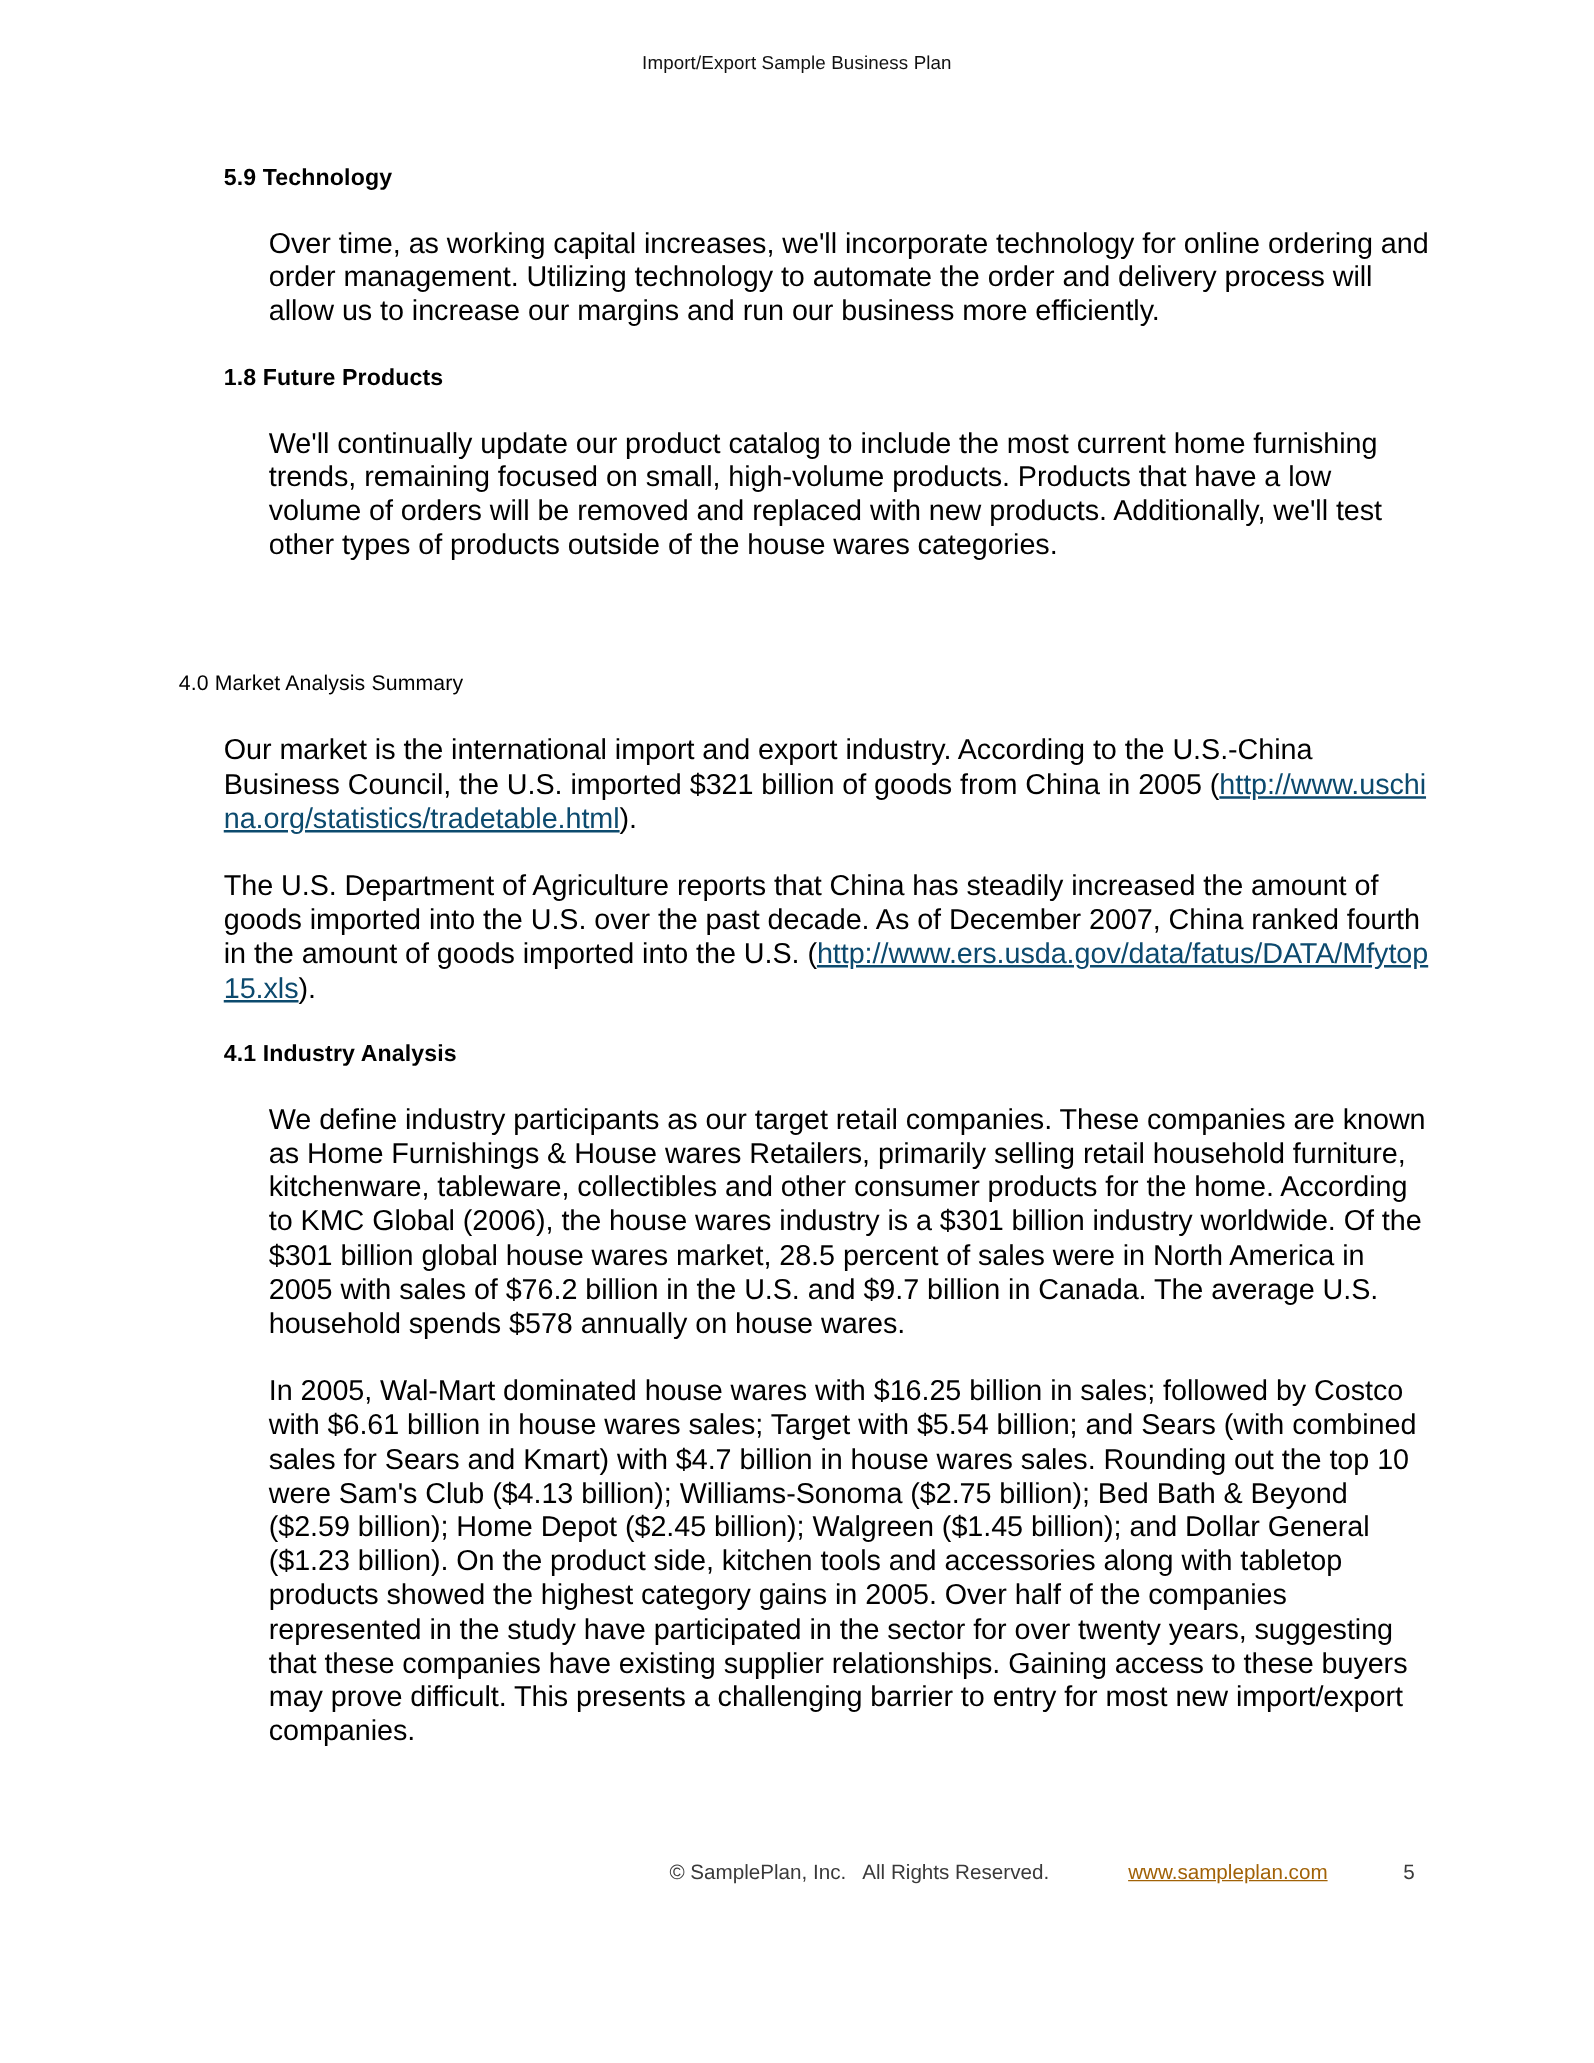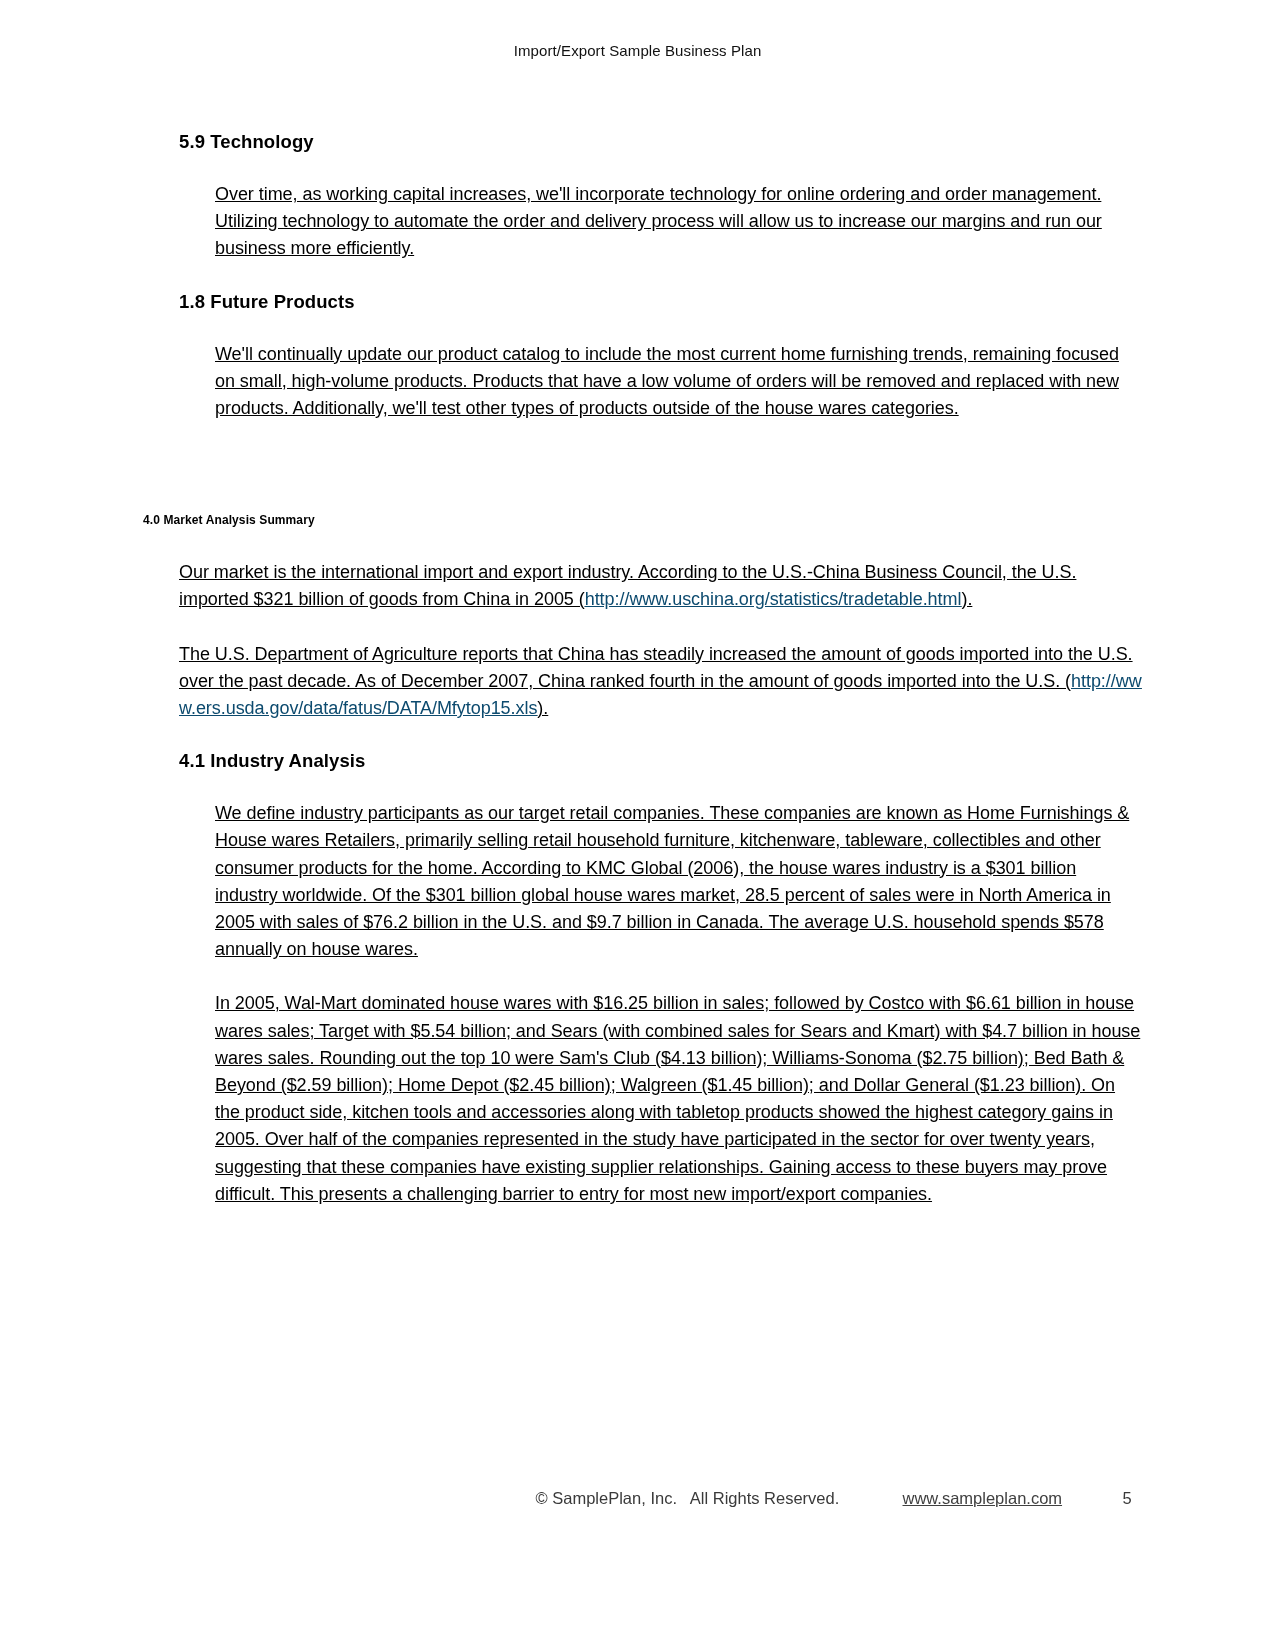--- a/index.html
+++ b/index.html
@@ -37,46 +37,45 @@
   
   .content {
     position: absolute;
     top: 130px;
     left: 143px;
     width: 1000px;
   }
 
   
   h2.sec-major {
-    font-size: 12px;
-    font-weight: bold;
+    font-size: 17px;
+    font-weight: normal;
     margin: 0;
     padding: 0;
     line-height: 24px;
     letter-spacing: 0.1px;
   }
   h3.sec-minor {
     font-size: 18.5px;
     font-weight: bold;
     margin: 0;
     padding: 0;
     line-height: 24px;
     margin-left: 36px;
     letter-spacing: 0.1px;
   }
 
   
   p.body-para {
-    font-size: 18px;
+    font-size: 23px;
     line-height: 27.2px;
     margin: 0;
     padding: 0;
     text-align: left;
     letter-spacing: -0.05px;
-    text-decoration: underline;
   }
   p.indent-1 {
     margin-left: 36px;
   }
   p.indent-2 {
     margin-left: 72px;
   }
   .gap-md { height: 27px; }
   .gap-xl { height: 86px; }
 
@@ -107,21 +106,21 @@
   .footer-copy {
     position: absolute;
     left: 398px;
     top: 0;
     white-space: pre;
   }
   .footer-link {
     position: absolute;
     left: 765px;
     top: 0;
-    color: #404040;
+    color: #a16207;
     text-decoration: underline;
   }
   .footer-page {
     position: absolute;
     left: 985px;
     top: 0;
     color: #3a3a3a;
   }
 </style>
 </head>

